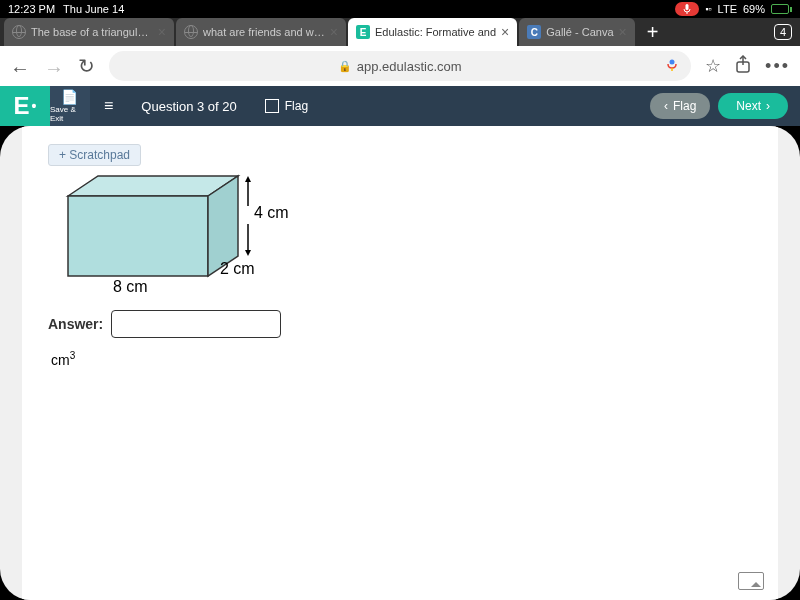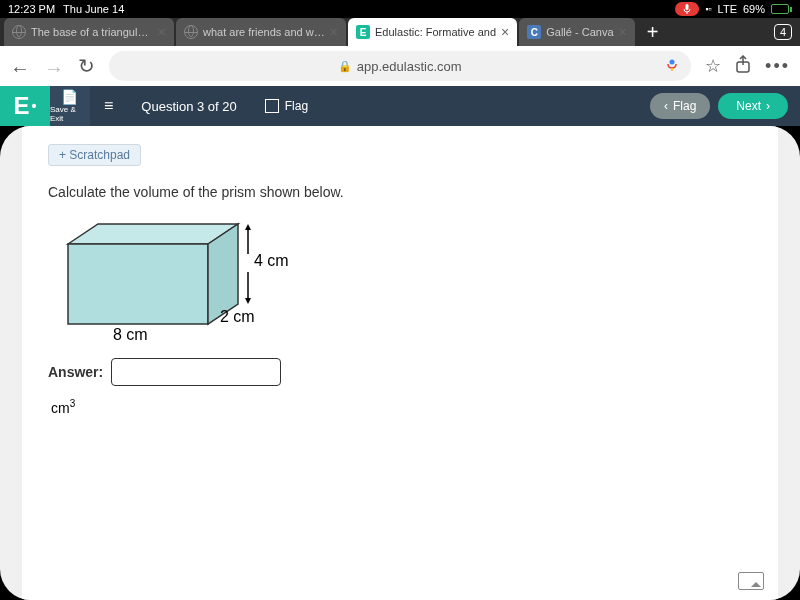--- a/index.html
+++ b/index.html
@@ -173,21 +173,20 @@
   </div>
   <div class="next-btn">
     <span>Next</span>
     <span>›</span>
   </div>
 </div>
 
 <div class="content">
   <div class="paper">
     <span class="scratchpad-btn">+ Scratchpad</span>
-    <div class="question-text">Calculate the volume of the prism shown below.</div>
     
     <div class="prism-container">
       <svg class="prism-svg" viewBox="0 0 230 130">
         <polygon points="10,30 40,10 180,10 150,30" fill="#c5e8e8" stroke="#333" stroke-width="1.5"></polygon>
         <polygon points="10,30 150,30 150,110 10,110" fill="#b0dede" stroke="#333" stroke-width="1.5"></polygon>
         <polygon points="150,30 180,10 180,90 150,110" fill="#a0d0d0" stroke="#333" stroke-width="1.5"></polygon>
         <line x1="190" y1="12" x2="190" y2="40" stroke="#000" stroke-width="1.5"></line>
         <polygon points="190,10 187,16 193,16" fill="#000"></polygon>
         <line x1="190" y1="58" x2="190" y2="88" stroke="#000" stroke-width="1.5"></line>
         <polygon points="190,90 187,84 193,84" fill="#000"></polygon>

